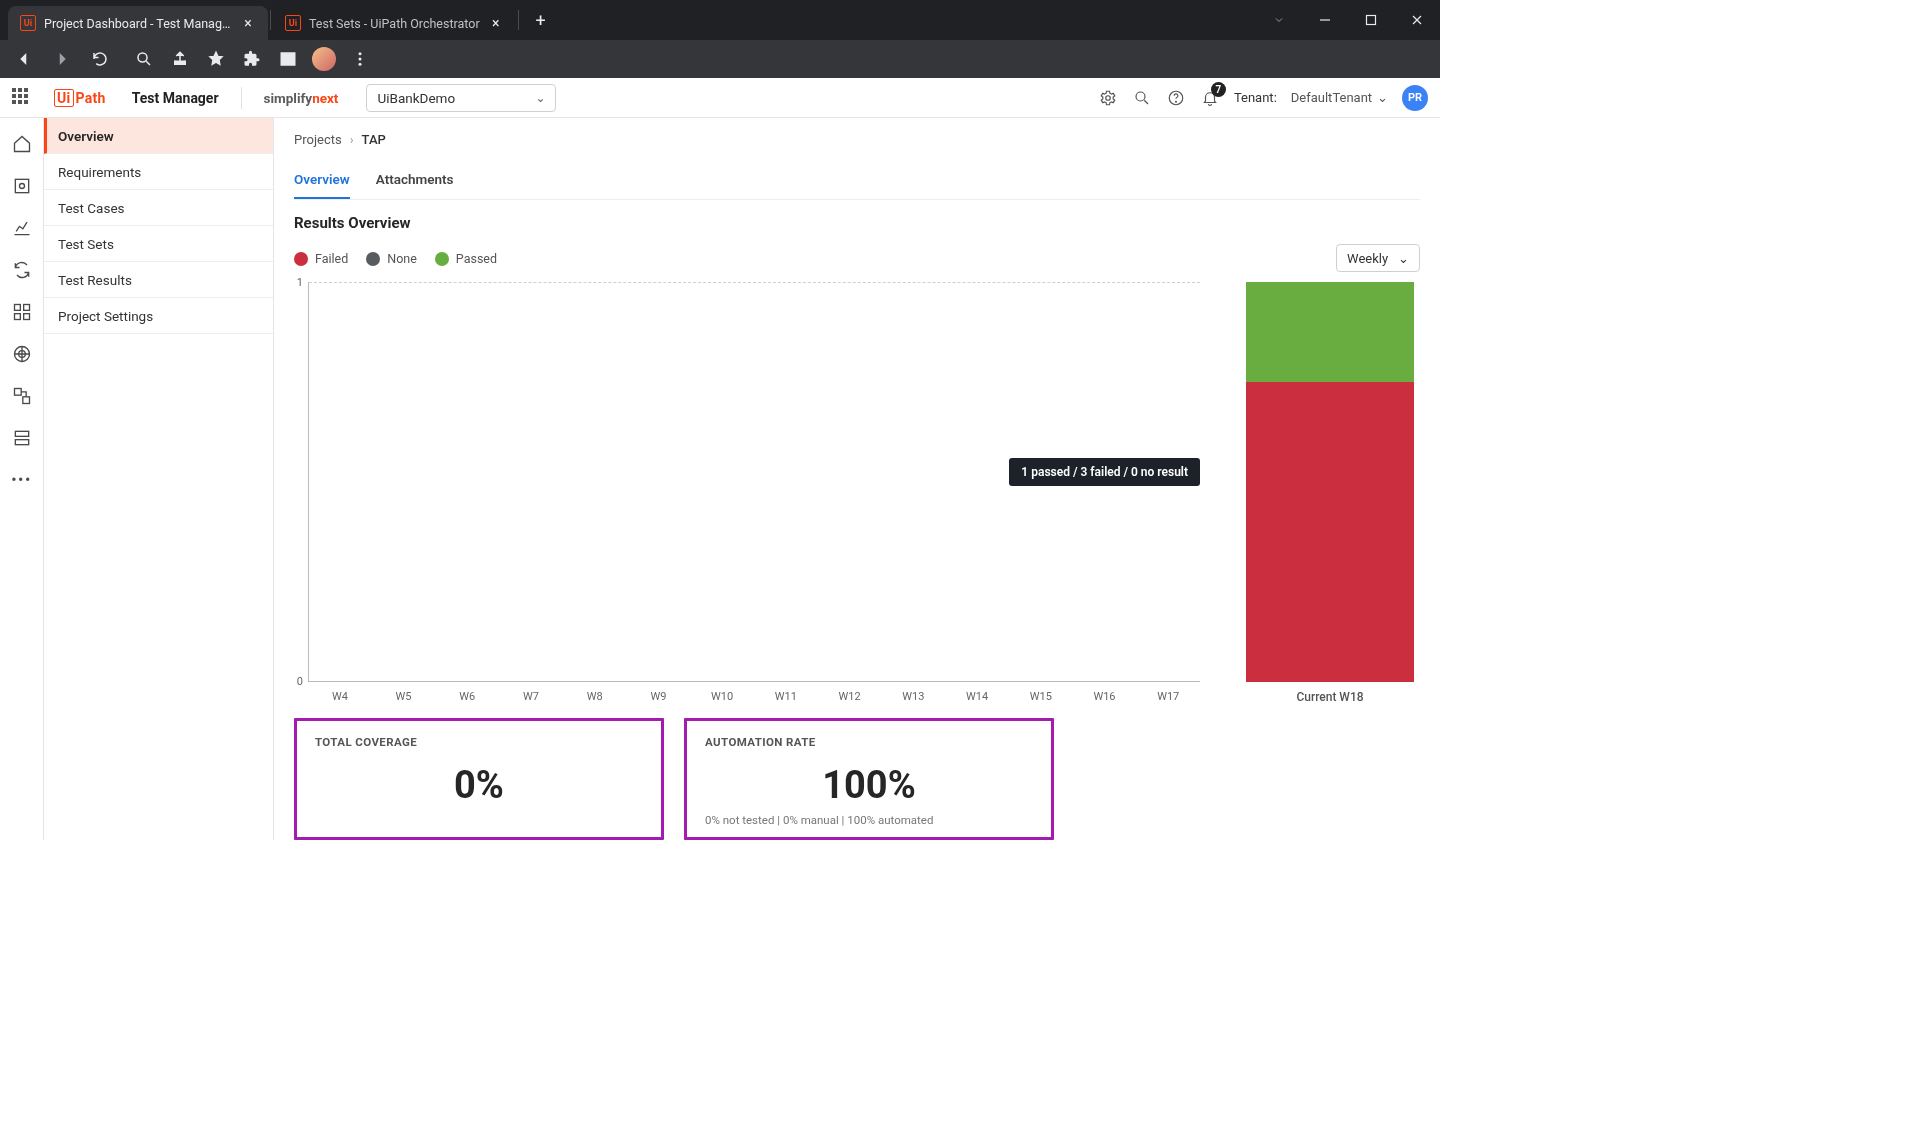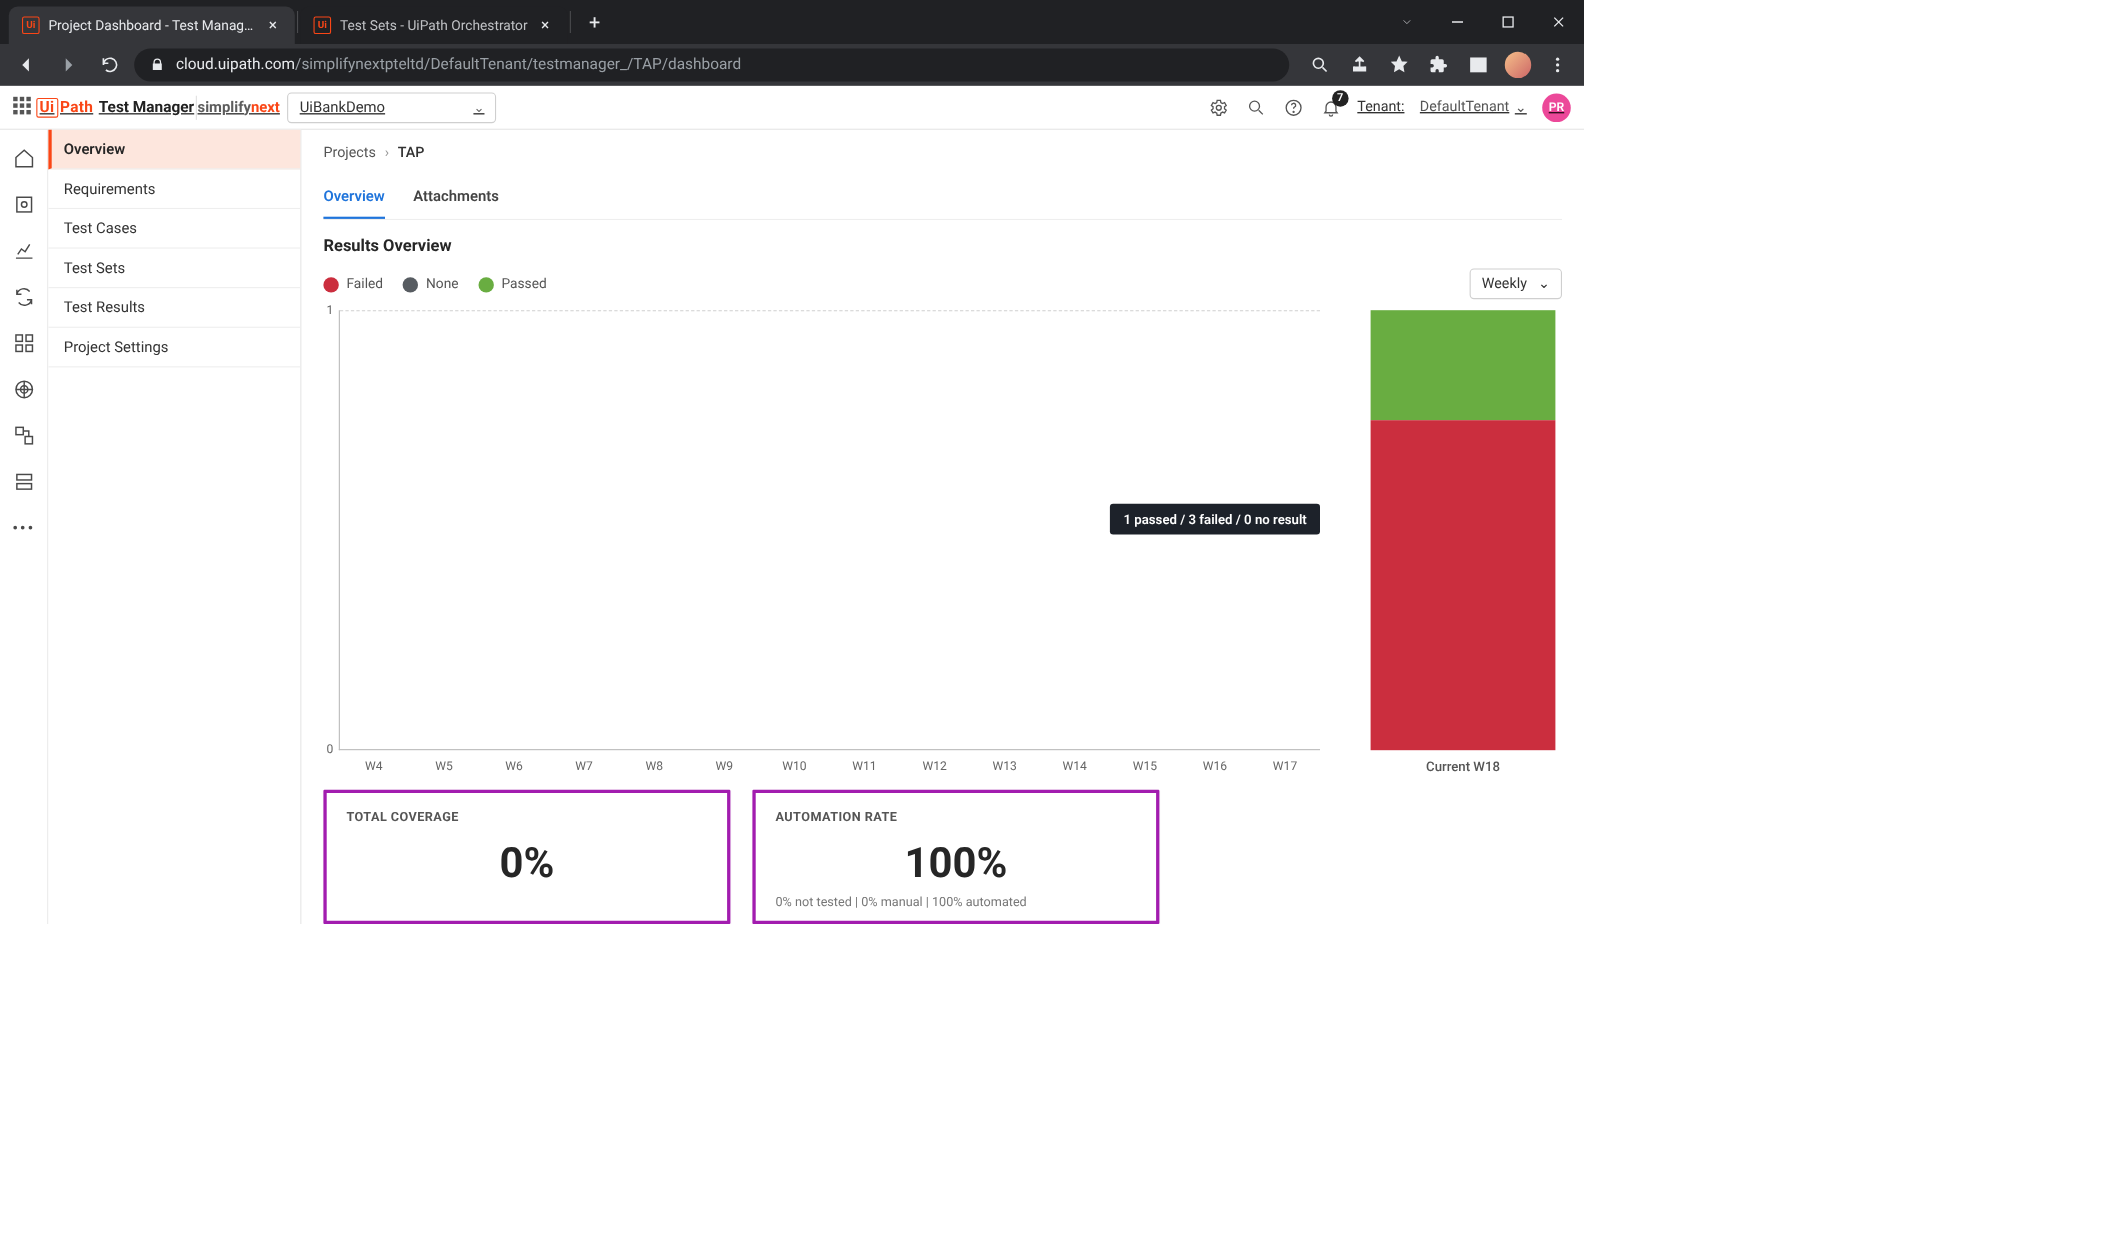--- a/index.html
+++ b/index.html
@@ -27,39 +27,39 @@
   .omnibox { flex:1;height:30px;background:#202124;border-radius:15px;display:flex;align-items:center;padding:0 14px;color:#e8eaed;font-size:14px;gap:10px;}
   .lock{width:14px;height:14px;}
   .omnibox .url-secondary{color:#9aa0a6;}
   .addr-icons{display:flex;align-items:center;gap:4px;margin-left:6px;}
   .addr-icons .ic{width:32px;height:32px;display:flex;align-items:center;justify-content:center;color:#e8eaed;cursor:pointer;}
   .addr-icons svg{width:18px;height:18px;fill:currentColor;}
   .avatar-img{width:24px;height:24px;border-radius:50%;background:linear-gradient(135deg,#f6c08a,#c66);}
 
   
   .app { flex:1; background:#fff; display:flex; flex-direction:column; }
-  .app-header { height:40px; border-bottom:1px solid #e5e5e5; display:flex; align-items:center; padding:0 12px; gap:1px;text-decoration:underline; }
+  .app-header { height:40px; border-bottom:1px solid #e5e5e5; display:flex; align-items:center; padding:0 12px; gap:22px; }
   .app-grid-btn{width:20px;height:20px;display:grid;grid-template-columns:repeat(3,4px);grid-template-rows:repeat(3,4px);gap:2px;cursor:pointer;}
   .app-grid-btn span{background:#555;}
   .brand-uipath{font-weight:700;font-size:14px;color:#fa4616;letter-spacing:.3px;}
   .brand-uipath .ui{border:1.6px solid #fa4616;padding:0 2px;border-radius:2px;margin-right:2px;}
   .brand-tm{font-weight:700;font-size:14px;color:#222;margin-left:4px;}
   .brand-sep{width:1px;height:22px;background:#e0e0e0;}
   .brand-simplify{font-weight:700;font-size:13.5px;color:#5c5c5c;}
   .brand-simplify .accent{color:#fa4616;}
   .project-select{margin-left:6px;height:28px;min-width:190px;border:1px solid #cfcfcf;border-radius:4px;background:#fff;display:flex;align-items:center;padding:0 10px;font-size:13.5px;color:#333;cursor:pointer;justify-content:space-between;}
   .project-select .chev{font-size:12px;color:#666;}
   .header-right{margin-left:auto;display:flex;align-items:center;gap:14px;}
   .hdr-ic{width:20px;height:20px;color:#555;cursor:pointer;display:flex;align-items:center;justify-content:center;}
   .hdr-ic svg{width:18px;height:18px;fill:none;stroke:currentColor;stroke-width:1.6;}
   .bell-wrap{position:relative;}
   .bell-badge{position:absolute;top:-6px;right:-6px;background:#222;color:#fff;border-radius:50%;width:15px;height:15px;font-size:10px;display:flex;align-items:center;justify-content:center;font-weight:600;}
   .tenant-label{font-size:13px;color:#333;}
   .tenant-val{font-size:13px;color:#555;display:flex;align-items:center;gap:5px;cursor:pointer;}
-  .pr-avatar{width:26px;height:26px;border-radius:50%;background:#ec4899;color:#fff;font-size:11px;font-weight:600;display:flex;align-items:center;justify-content:center;}
+  .pr-avatar{width:26px;height:26px;border-radius:50%;background:#3b82f6;color:#fff;font-size:11px;font-weight:600;display:flex;align-items:center;justify-content:center;}
 
   .app-body{flex:1;display:flex;min-height:0;}
   .rail{width:44px;border-right:1px solid #e5e5e5;display:flex;flex-direction:column;align-items:center;padding-top:16px;gap:22px;}
   .rail-ic{width:20px;height:20px;color:#4a4a4a;cursor:pointer;}
   .rail-ic svg{width:20px;height:20px;fill:none;stroke:currentColor;stroke-width:1.6;}
   .rail-more{font-size:16px;color:#4a4a4a;cursor:pointer;letter-spacing:1.5px;}
 
   .sidebar{width:230px;border-right:1px solid #e5e5e5;background:#fff;}
   .side-item{height:36px;display:flex;align-items:center;padding:0 14px;font-size:13.5px;color:#333;border-bottom:1px solid #eee;cursor:pointer;}
   .side-item.active{background:#fde6dd;border-left:3px solid #fa4616;font-weight:600;color:#262626;padding-left:11px;}
@@ -154,26 +154,20 @@
     <div class="nav-btn">
         <svg viewBox="0 0 24 24">
           <path d="M9 4l8 8-8 8z"></path>
         </svg>
       </div>
     <div class="nav-btn active">
         <svg viewBox="0 0 24 24">
           <path d="M4 12a8 8 0 1 1 3 6.2M4 4v6h6" fill="none" stroke="currentColor" stroke-width="2"></path>
         </svg>
       </div>
-    <div class="omnibox">
-      <svg class="lock" viewBox="0 0 24 24" fill="#e8eaed">
-          <path d="M6 10V8a6 6 0 1 1 12 0v2h1v10H5V10h1zm2 0h8V8a4 4 0 1 0-8 0v2z"></path>
-        </svg>
-      <span><span>cloud.uipath.com</span><span class="url-secondary">/simplifynextpteltd/DefaultTenant/testmanager_/TAP/dashboard</span></span>
-    </div>
     <div class="addr-icons">
       <div class="ic">
           <svg viewBox="0 0 24 24">
             <circle cx="10" cy="10" r="6" fill="none" stroke="currentColor" stroke-width="2"></circle>
             <path d="M15 15l5 5" stroke="currentColor" stroke-width="2"></path>
           </svg>
         </div>
       <div class="ic">
           <svg viewBox="0 0 24 24" fill="none" stroke="currentColor" stroke-width="2">
             <path d="M12 3v12M7 8l5-5 5 5M5 14v5h14v-5"></path>

